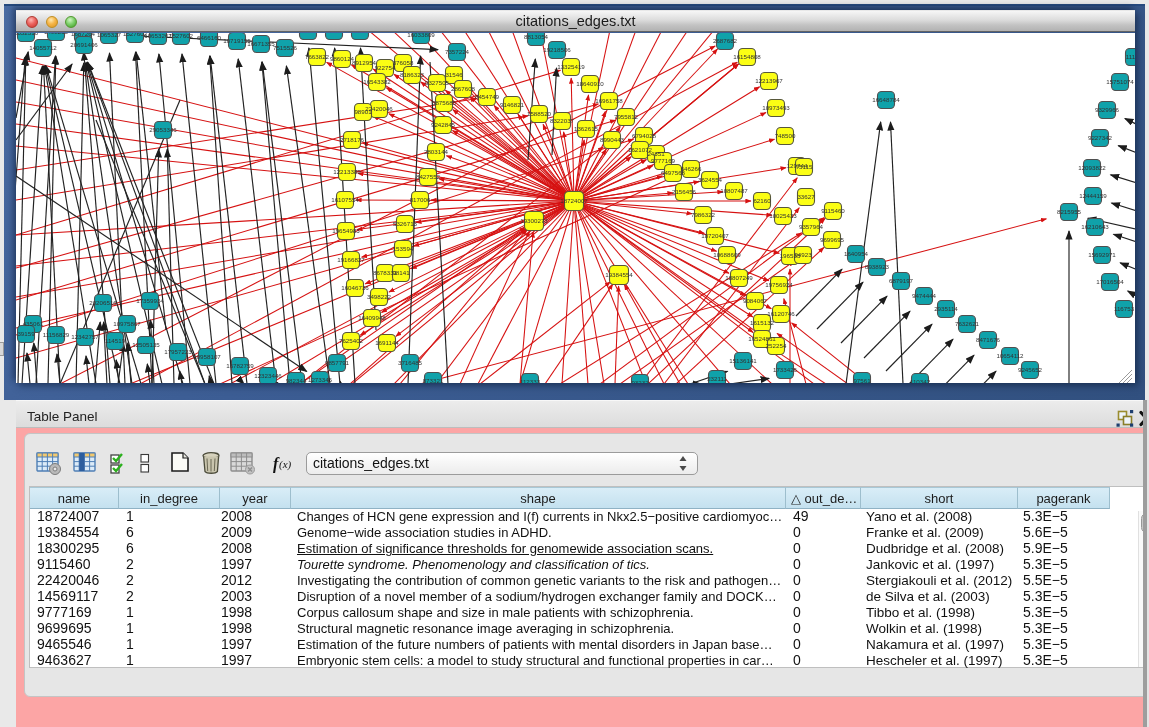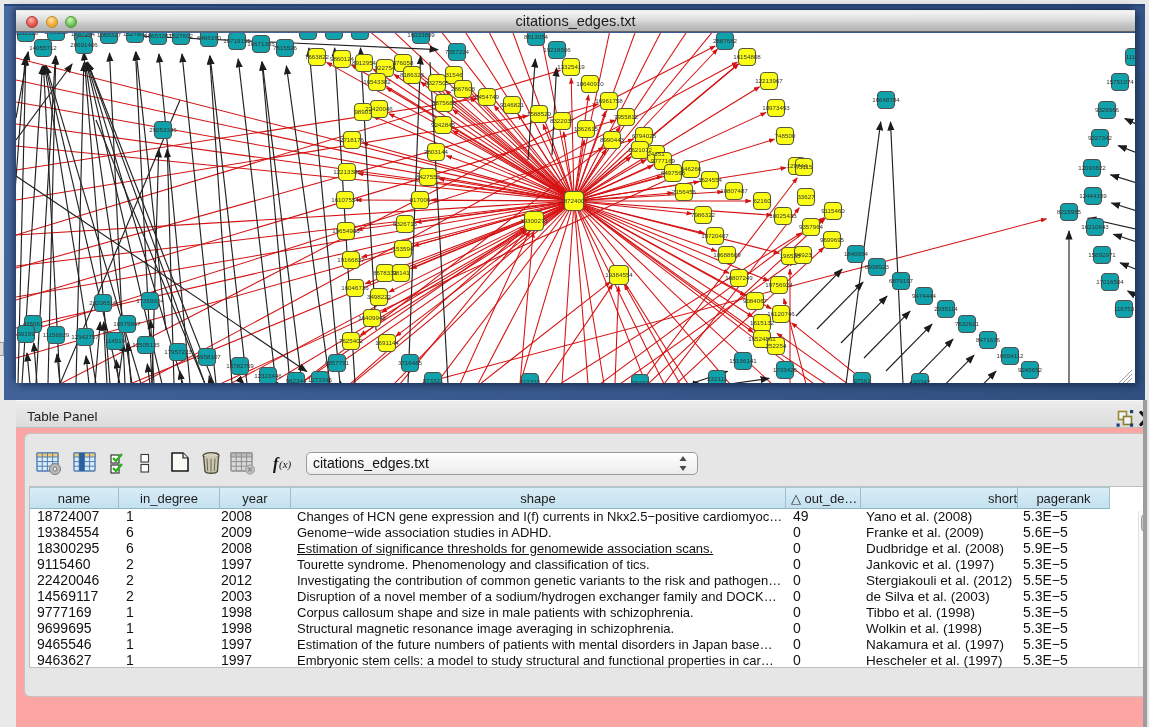--- a/index.html
+++ b/index.html
@@ -671,21 +671,21 @@
             <path d="M8 18 l3.5 -5 h-7 z" fill="#4a4a4a"></path>
           </svg></div>
       </div>
       <div id="tablebox">
         <div class="hrow">
           <div class="hc" style="width:89px;">name</div>
           <div class="hc" style="width:101px;">in_degree</div>
           <div class="hc" style="width:71px;">year</div>
           <div class="hc" style="width:495px;">shape</div>
           <div class="hc" style="width:75px;text-align:left;padding-left:5px;">△ out_de…</div>
-          <div class="hc" style="width:157px;text-align:right;">short</div>
+          <div class="hc" style="width:157px;">short</div>
           <div class="hc" style="width:92px;">pagerank</div>
         </div>
         <div class="rows">
           <div class="row" style="top:0px; left:0; width:1100px;">
             <span class="c" style="left:7px;">18724007</span>
             <span class="c" style="left:96px;">1</span>
             <span class="c" style="left:191px;">2008</span>
             <span class="c f3" style="left:267px;">Changes of HCN gene expression and I(f) currents in Nkx2.5−positive cardiomyoc…</span>
             <span class="c" style="left:763px;">49</span>
             <span class="c f5" style="left:836px;">Yano et al. (2008)</span>
@@ -706,21 +706,21 @@
             <span class="c" style="left:191px;">2008</span>
             <span class="c f3" style="left:267px;text-decoration:underline;">Estimation of significance thresholds for genomewide association scans.</span>
             <span class="c" style="left:763px;">0</span>
             <span class="c f5" style="left:836px;">Dudbridge et al. (2008)</span>
             <span class="c" style="left:993px;">5.9E−5</span>
           </div>
 <div class="row" style="top:48px; left:0; width:1100px;">
             <span class="c" style="left:7px;">9115460</span>
             <span class="c" style="left:96px;">2</span>
             <span class="c" style="left:191px;">1997</span>
-            <span class="c f3" style="left:267px;">Tourette syndrome. Phenomenology and classification of tics.</span>
+            <span class="c f3" style="left:267px;font-style:italic;">Tourette syndrome. Phenomenology and classification of tics.</span>
             <span class="c" style="left:763px;">0</span>
             <span class="c f5" style="left:836px;">Jankovic et al. (1997)</span>
             <span class="c" style="left:993px;">5.3E−5</span>
           </div>
 <div class="row" style="top:64px; left:0; width:1100px;">
             <span class="c" style="left:7px;">22420046</span>
             <span class="c" style="left:96px;">2</span>
             <span class="c" style="left:191px;">2012</span>
             <span class="c f3" style="left:267px;">Investigating the contribution of common genetic variants to the risk and pathogen…</span>
             <span class="c" style="left:763px;">0</span>

